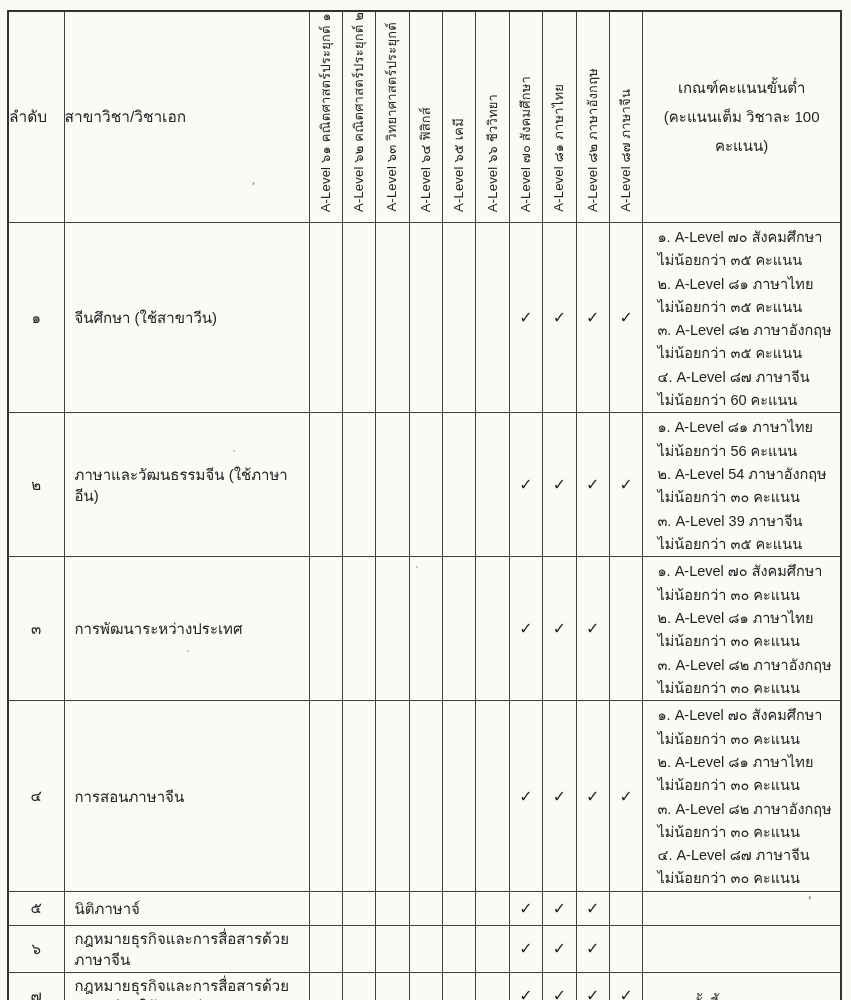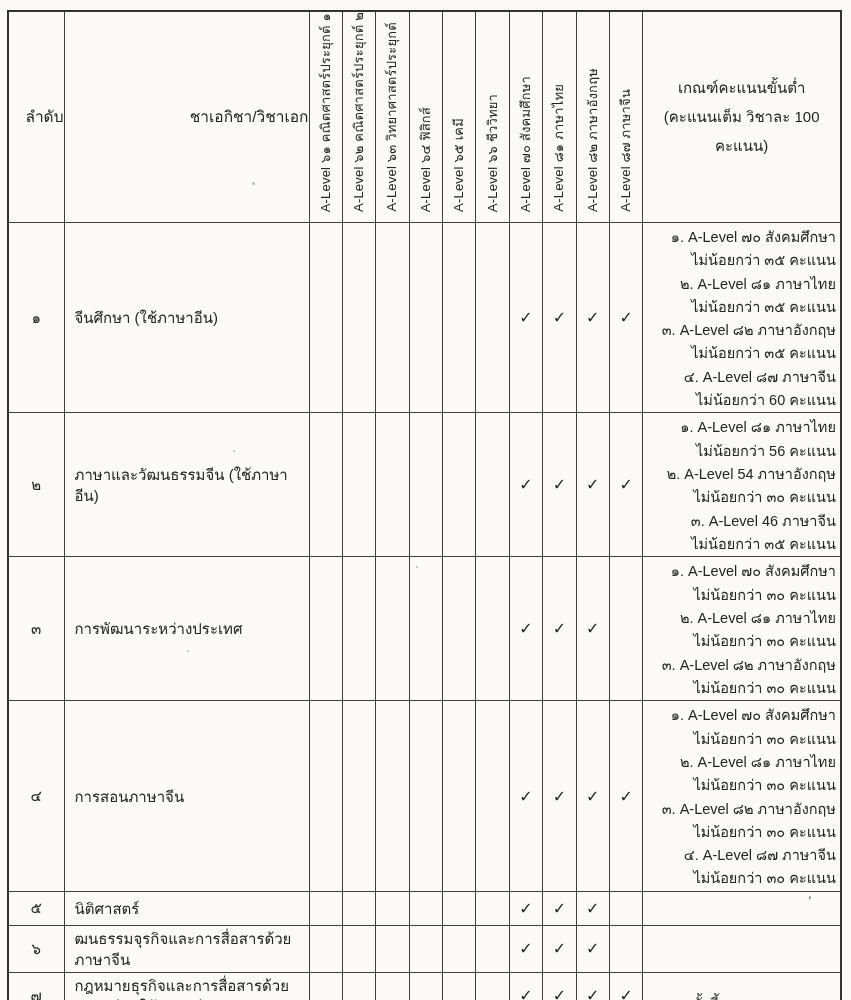--- a/index.html
+++ b/index.html
@@ -20,21 +20,21 @@
   }
   td,th{
     border:1px solid #3f3f3f;
     padding:0;
     font-weight:normal;
     color:#242424;
     overflow:hidden;
   }
   thead tr{height:207px;}
   .th-order,.th-major{
-    text-align:right;vertical-align:middle;
+    text-align:left;vertical-align:middle;
     font-size:15.5px;
   }
   .th-sub{
     vertical-align:bottom;
     text-align:center;
     padding-bottom:6px;
   }
   .vlabel{
     display:inline-block;
     writing-mode:vertical-rl;
@@ -73,21 +73,20 @@
     color:#1c1c1c;
   }
   td.crit{
     vertical-align:top;
     padding:3px 4px 0 14px;
     font-size:14.5px;
   }
   .crit-line{
     line-height:23.3px;
     white-space:nowrap;
-    text-align:right;
   }
   .speck{
     position:absolute;
     background:#8d8d8d;
     border-radius:50%;
     width:3px;height:3px;
     opacity:.6;
   }
   .comma-mark{
     position:absolute;
@@ -117,41 +116,41 @@
       <col style="width:33.4px">
     <col style="width:33.4px">
       <col style="width:33.4px">
       <col style="width:33.4px">
     <col style="width:33.4px">
     <col style="width:198px">
   </colgroup>
   <thead>
     <tr>
       <th class="th-order">ลำดับ</th>
-      <th class="th-major">ชาเอกิชา/วิชาเอก</th>
+      <th class="th-major">สาขาวิชา/วิชาเอก</th>
       <th class="th-sub"><span class="vlabel">A-Level ๖๑ คณิตศาสตร์ประยุกต์ ๑</span></th>
       <th class="th-sub"><span class="vlabel">A-Level ๖๒ คณิตศาสตร์ประยุกต์ ๒</span></th>
       <th class="th-sub"><span class="vlabel">A-Level ๖๓ วิทยาศาสตร์ประยุกต์</span></th>
       <th class="th-sub"><span class="vlabel">A-Level ๖๔ ฟิสิกส์</span></th>
       <th class="th-sub"><span class="vlabel">A-Level ๖๕ เคมี</span></th>
       <th class="th-sub"><span class="vlabel">A-Level ๖๖ ชีววิทยา</span></th>
       <th class="th-sub"><span class="vlabel">A-Level ๗๐ สังคมศึกษา</span></th>
       <th class="th-sub"><span class="vlabel">A-Level ๘๑ ภาษาไทย</span></th>
       <th class="th-sub"><span class="vlabel">A-Level ๘๒ ภาษาอังกฤษ</span></th>
       <th class="th-sub"><span class="vlabel">A-Level ๘๗ ภาษาจีน</span></th>
       <th class="th-criteria">
         <div>เกณฑ์คะแนนขั้นต่ำ</div>
         <div>(คะแนนเต็ม วิชาละ 100 คะแนน)</div>
       </th>
     </tr>
   </thead>
   <tbody id="tbody">
       <tr class="r0">
         <td class="no">๑</td>
-        <td class="major">จีนศึกษา (ใช้ภาษาอีน)</td>
+        <td class="major">จีนศึกษา (ใช้สาขาวีน)</td>
         <td class="chk"></td>
         <td class="chk"></td>
         <td class="chk"></td>
         <td class="chk"></td>
         <td class="chk"></td>
         <td class="chk"></td>
         <td class="chk"><span>✓</span></td>
         <td class="chk"><span>✓</span></td>
         <td class="chk"><span>✓</span></td>
         <td class="chk"><span>✓</span></td>
@@ -177,21 +176,21 @@
         <td class="chk"></td>
         <td class="chk"><span>✓</span></td>
         <td class="chk"><span>✓</span></td>
         <td class="chk"><span>✓</span></td>
         <td class="chk"><span>✓</span></td>
         <td class="crit">
           <div class="crit-line">๑. A-Level ๘๑ ภาษาไทย</div>
           <div class="crit-line">ไม่น้อยกว่า 56 คะแนน</div>
           <div class="crit-line">๒. A-Level 54 ภาษาอังกฤษ</div>
           <div class="crit-line">ไม่น้อยกว่า ๓๐ คะแนน</div>
-          <div class="crit-line">๓. A-Level 46 ภาษาจีน</div>
+          <div class="crit-line">๓. A-Level 39 ภาษาจีน</div>
           <div class="crit-line">ไม่น้อยกว่า ๓๕ คะแนน</div>
         </td>
       </tr>
       <tr class="r2">
         <td class="no">๓</td>
         <td class="major">การพัฒนาระหว่างประเทศ</td>
         <td class="chk"></td>
         <td class="chk"></td>
         <td class="chk"></td>
         <td class="chk"></td>
@@ -229,36 +228,36 @@
           <div class="crit-line">๒. A-Level ๘๑ ภาษาไทย</div>
           <div class="crit-line">ไม่น้อยกว่า ๓๐ คะแนน</div>
           <div class="crit-line">๓. A-Level ๘๒ ภาษาอังกฤษ</div>
           <div class="crit-line">ไม่น้อยกว่า ๓๐ คะแนน</div>
           <div class="crit-line">๔. A-Level ๘๗ ภาษาจีน</div>
           <div class="crit-line">ไม่น้อยกว่า ๓๐ คะแนน</div>
         </td>
       </tr>
       <tr class="r4">
         <td class="no">๕</td>
-        <td class="major">นิติศาสตร์</td>
+        <td class="major">นิติภาษาจ์</td>
         <td class="chk"></td>
         <td class="chk"></td>
         <td class="chk"></td>
         <td class="chk"></td>
         <td class="chk"></td>
         <td class="chk"></td>
         <td class="chk"><span>✓</span></td>
         <td class="chk"><span>✓</span></td>
         <td class="chk"><span>✓</span></td>
         <td class="chk"></td>
         <td class="crit"></td>
       </tr>
       <tr class="r5">
         <td class="no">๖</td>
-        <td class="major">ฒนธรรมจุรกิจและการสื่อสารด้วยภาษาจีน</td>
+        <td class="major">กฎหมายธุรกิจและการสื่อสารด้วยภาษาจีน</td>
         <td class="chk"></td>
         <td class="chk"></td>
         <td class="chk"></td>
         <td class="chk"></td>
         <td class="chk"></td>
         <td class="chk"></td>
         <td class="chk"><span>✓</span></td>
         <td class="chk"><span>✓</span></td>
         <td class="chk"><span>✓</span></td>
         <td class="chk"></td>

